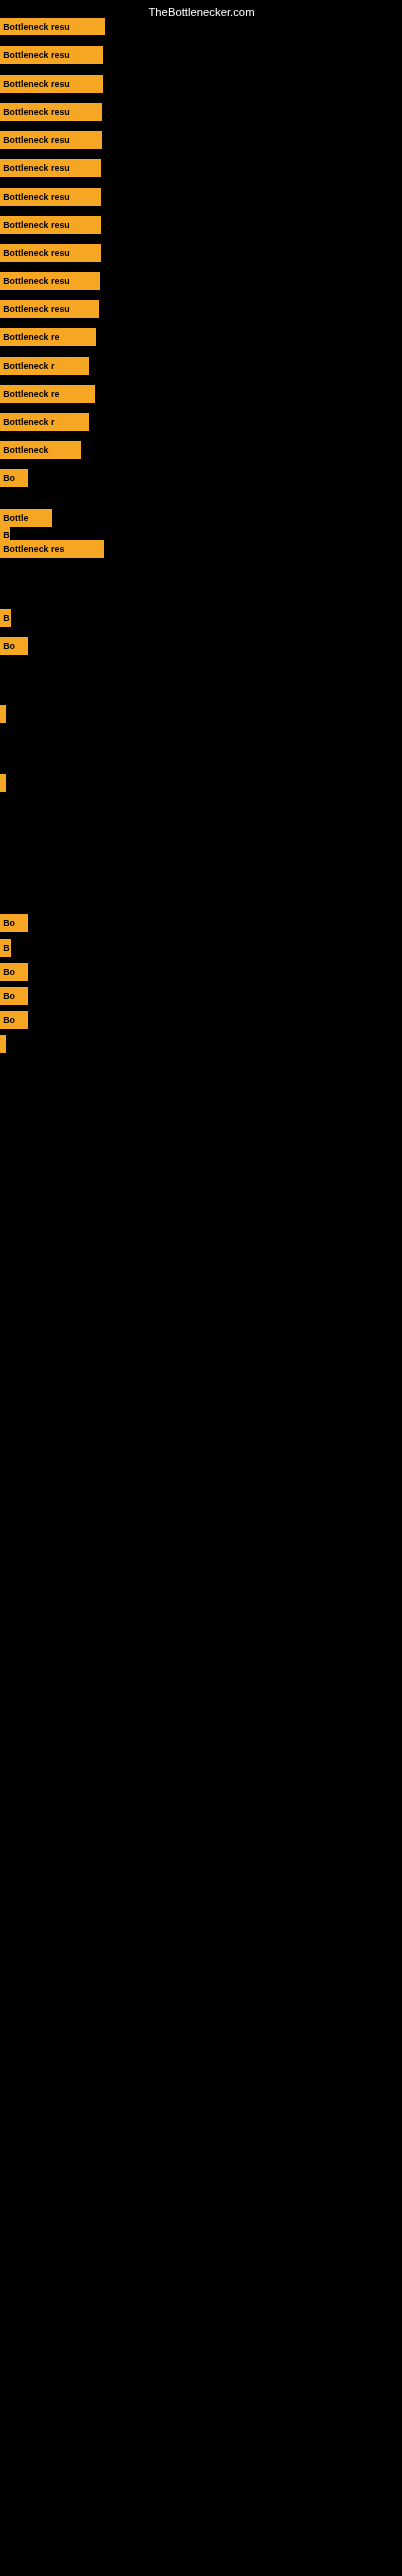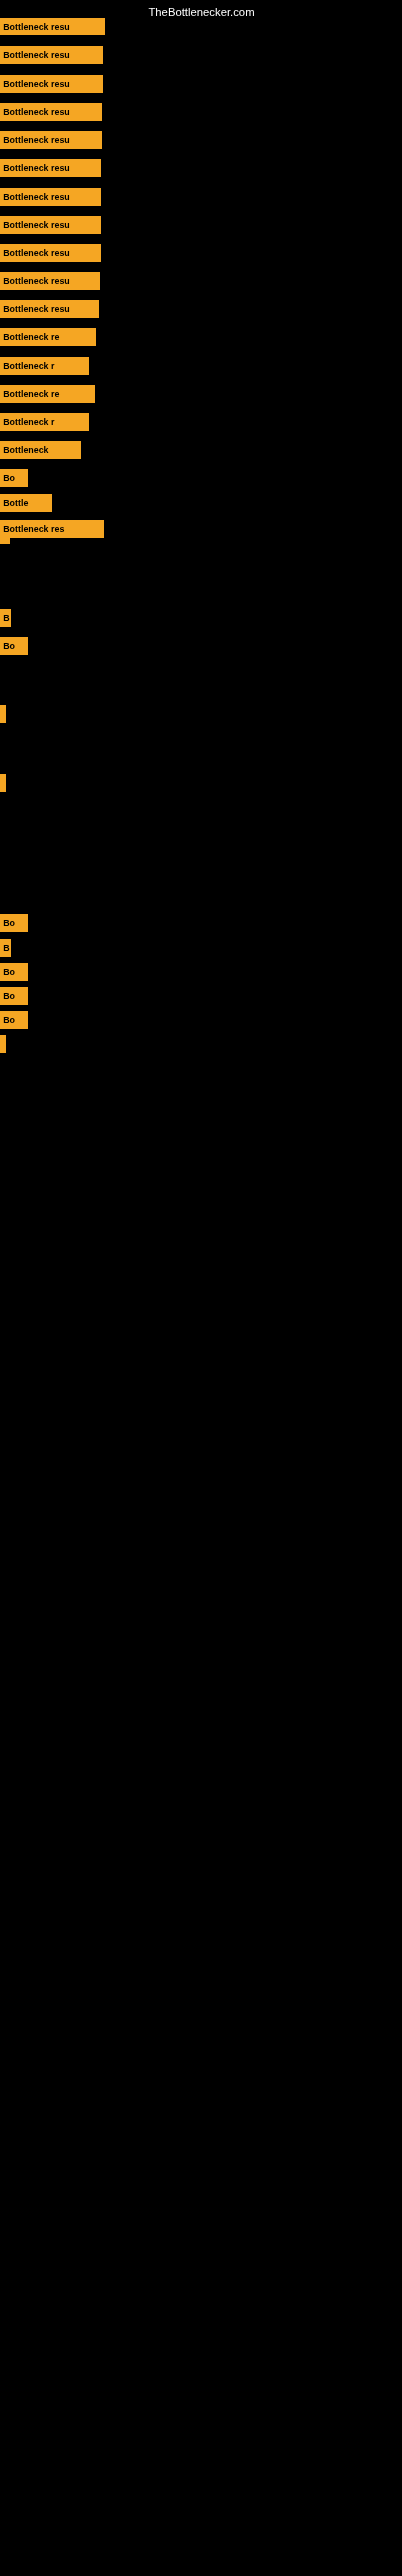--- a/index.html
+++ b/index.html
@@ -90,27 +90,27 @@
   </div>
 <div class="bar-container" style="top: 413px;">
     <div class="bar-label" style="width: 89px; min-width: 89px;">Bottleneck r</div>
   </div>
 <div class="bar-container" style="top: 441px;">
     <div class="bar-label" style="width: 81px; min-width: 81px;">Bottleneck</div>
   </div>
 <div class="bar-container" style="top: 469px;">
     <div class="bar-label" style="width: 28px; min-width: 28px;">Bo</div>
   </div>
-<div class="bar-container" style="top: 494px;">
+<div class="bar-container" style="top: 509px;">
     <div class="bar-label" style="width: 52px; min-width: 52px;">Bottle</div>
   </div>
 <div class="bar-container" style="top: 526px;">
     <div class="bar-label" style="width: 9.7px; min-width: 9.7px;">B</div>
   </div>
-<div class="bar-container" style="top: 520px; border-radius: 7px;">
+<div class="bar-container" style="top: 540px; border-radius: 7px;">
     <div class="bar-label" style="width: 104px; min-width: 104px;">Bottleneck res</div>
   </div>
 <div class="bar-container" style="top: 609px;">
     <div class="bar-label" style="width: 11.3px; min-width: 11.3px;">B</div>
   </div>
 <div class="bar-container" style="top: 637px;">
     <div class="bar-label" style="width: 28px; min-width: 28px;">Bo</div>
   </div>
 <div class="bar-container" style="top: 705px;">
     <div class="bar-label" style="width: 6.4px; min-width: 6.4px;"></div>

